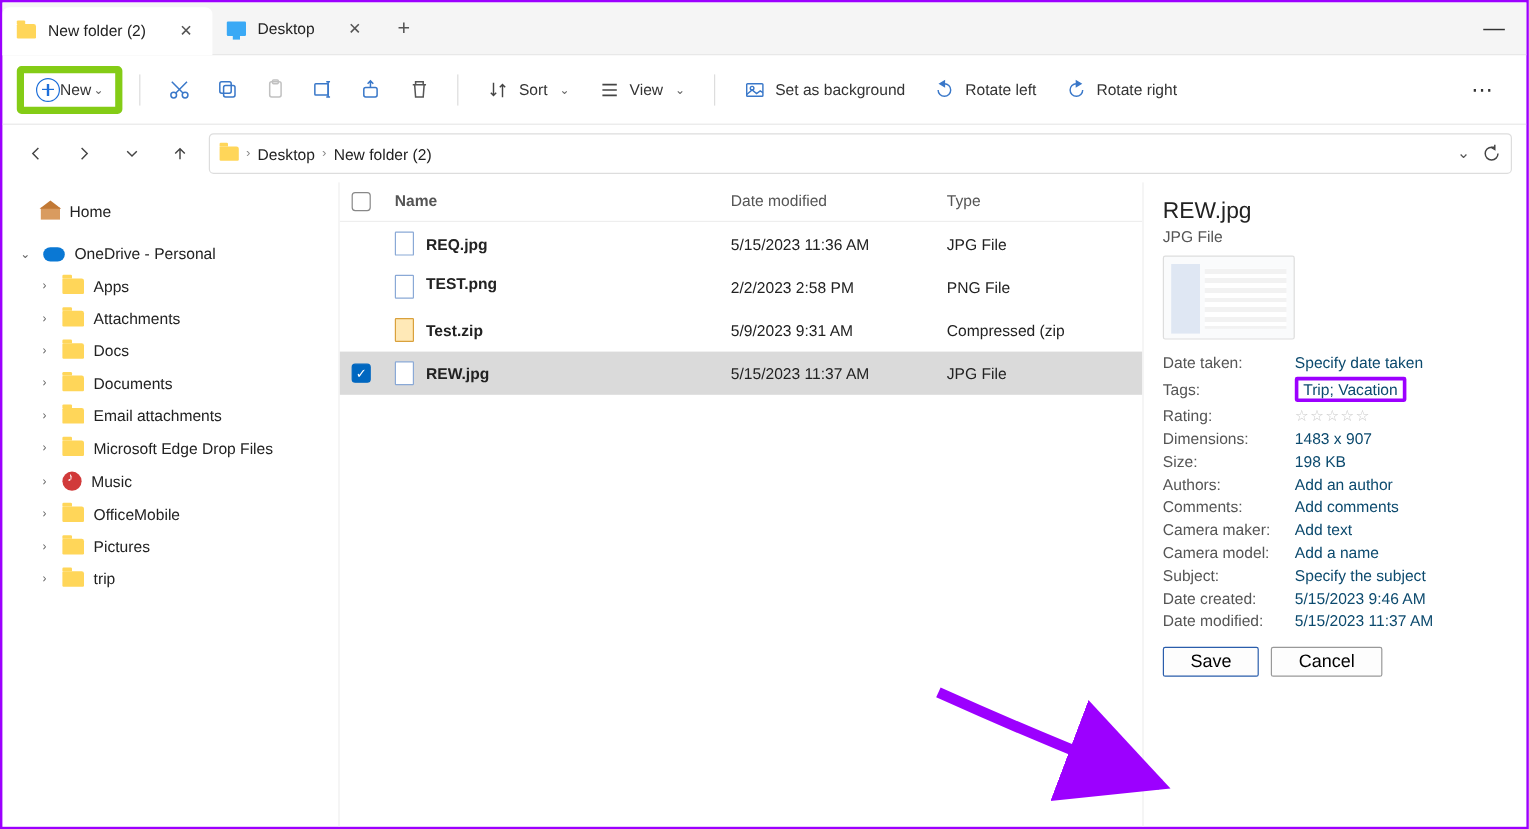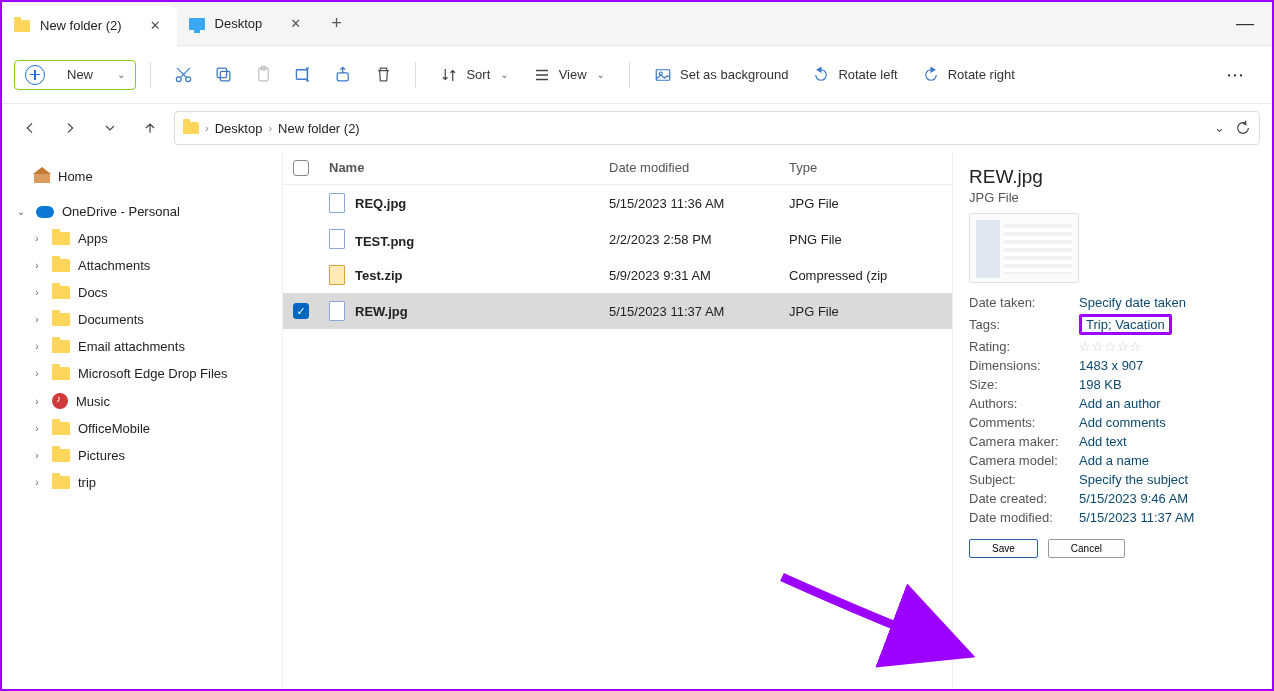--- a/index.html
+++ b/index.html
@@ -10,21 +10,21 @@
 .folder-icon-live { width:16px; height:12px; background:#ffd659; border-radius:1px 2px 1px 1px; position:relative; }
 .folder-icon-live:before { content:""; position:absolute; top:-3px; left:0; width:7px; height:3px; background:#ffd659; border-radius:1px 1px 0 0; }
 .desktop-icon { width:16px; height:12px; background:#3aa9f5; border-radius:1px; position:relative; }
 .desktop-icon:before { content:""; position:absolute; bottom:-3px; left:5px; width:6px; height:3px; background:#3aa9f5; }
 .tab-close { font-size:13px; color:#555; margin-left:18px; cursor:pointer; }
 .tab-add { font-size:18px; color:#555; padding:0 14px; cursor:pointer; }
 .window-min { margin-left:auto; font-size:18px; padding:0 18px; color:#333; cursor:pointer; }
 .toolbar { height:58px; display:flex; align-items:center; padding:0 12px; gap:4px; border-bottom:1px solid #e8e8e8; }
 .tb-btn { display:flex; align-items:center; gap:8px; padding:6px 10px; border-radius:4px; cursor:pointer; color:#333; }
 .tb-btn svg { width:18px; height:18px; }
-.new-btn { border:1px solid #84cc16; padding:4px 10px; gap:22px; }
+.new-btn { border:6px solid #84cc16; padding:4px 10px; gap:0; }
 .new-btn .plus-circ { width:20px; height:20px; border:1.4px solid #1e6fd9; border-radius:50%; position:relative; }
 .new-btn .plus-circ:before, .new-btn .plus-circ:after { content:""; position:absolute; background:#1e6fd9; }
 .new-btn .plus-circ:before { left:4px; top:8px; width:10px; height:1.5px; }
 .new-btn .plus-circ:after { left:8px; top:4px; width:1.5px; height:10px; }
 .chev { font-size:10px; color:#666; margin-left:2px; }
 .sep { width:1px; height:26px; background:#ddd; margin:0 10px; }
 .icon-btn { width:36px; height:36px; display:flex; align-items:center; justify-content:center; cursor:pointer; border-radius:4px; }
 .icon-btn svg { width:19px; height:19px; }
 .more { margin-left:auto; font-size:18px; letter-spacing:2px; color:#333; padding:0 14px; cursor:pointer; }
 .navbar { height:48px; display:flex; align-items:center; padding:0 12px; gap:8px; }
@@ -67,21 +67,21 @@
 .d-sub { color:#555; margin-bottom:8px; }
 .thumb { width:110px; height:70px; border:1px solid #ddd; border-radius:2px; background:#fafbfc; margin-bottom:10px; position:relative; overflow:hidden; }
 .thumb:before { content:""; position:absolute; left:6px; top:6px; width:24px; height:58px; background:#dfe7f3; }
 .thumb:after { content:""; position:absolute; left:34px; top:10px; width:68px; height:50px; background:repeating-linear-gradient(#f2f2f2 0 4px,#fff 4px 8px); }
 .meta-row { display:flex; padding:2px 0; align-items:center; }
 .meta-label { width:110px; color:#555; }
 .meta-val { color:#0c4a6e; flex:1; }
 .stars { color:#ccc; letter-spacing:1px; }
 .tags-box { border:3px solid #9c00ff; padding:0 4px; border-radius:2px; display:inline-block; }
 .btn-row { display:flex; gap:10px; margin-top:12px; position:relative; }
-.btn { padding:3px 22px; border:1px solid #999; background:#fdfdfd; border-radius:2px; cursor:pointer; font-size:10px; }
+.btn { padding:3px 22px; border:1px solid #999; background:#fdfdfd; border-radius:2px; cursor:pointer; font-size:15px; }
 .btn.primary { border:1.5px solid #2a5dab; }
 .arrow-annot { position:absolute; left:770px; top:560px; width:220px; height:110px; pointer-events:none; }
 .arrow-annot svg { width:100%; height:100%; overflow:visible; }
 </style>
 </head>
 <body>
 
 <div class="titlebar">
   <div class="tab active">
     <span class="folder-icon-live"></span>
@@ -302,21 +302,21 @@
             <span class="file-ico"></span>
             <span>REQ.jpg</span>
           </div>
           <div class="col-date">5/15/2023 11:36 AM</div>
           <div class="col-type">JPG File</div>
         </div>
         <div class="filerow">
           <div class="col-check">
             <span style="width:16px"></span>
           </div>
-          <div class="col-name" style="display:flex;align-items:flex-end">
+          <div class="col-name" style="display:flex;align-items:flex-start">
             <span class="file-ico"></span>
             <span>TEST.png</span>
           </div>
           <div class="col-date">2/2/2023 2:58 PM</div>
           <div class="col-type">PNG File</div>
         </div>
         <div class="filerow">
           <div class="col-check">
             <span style="width:16px"></span>
           </div>

